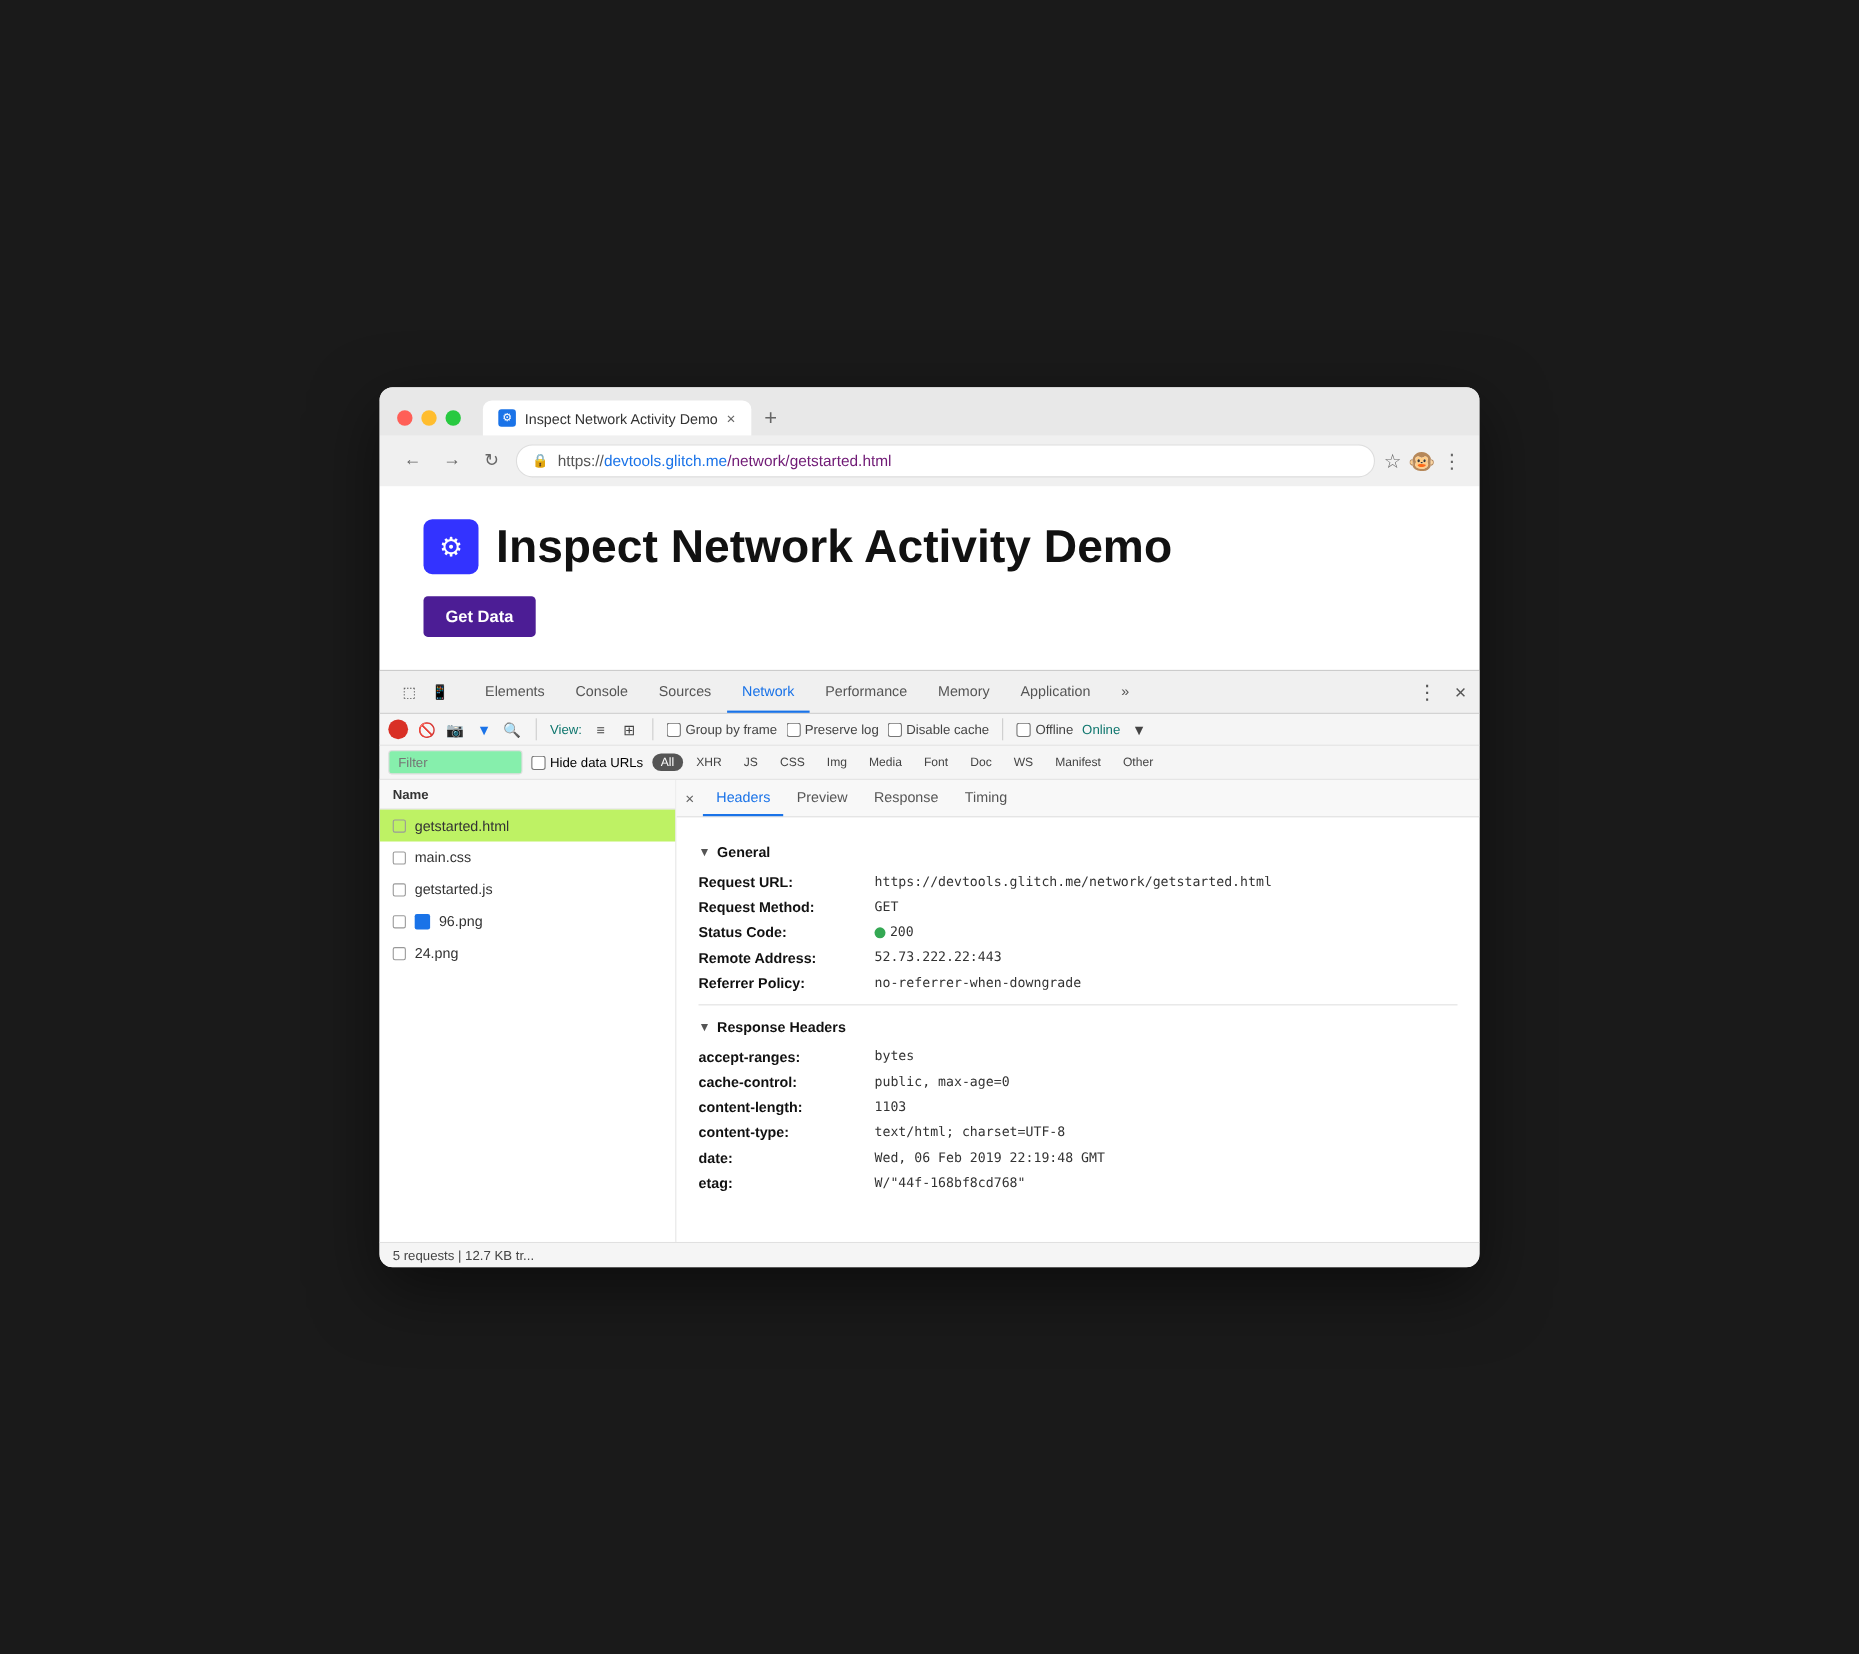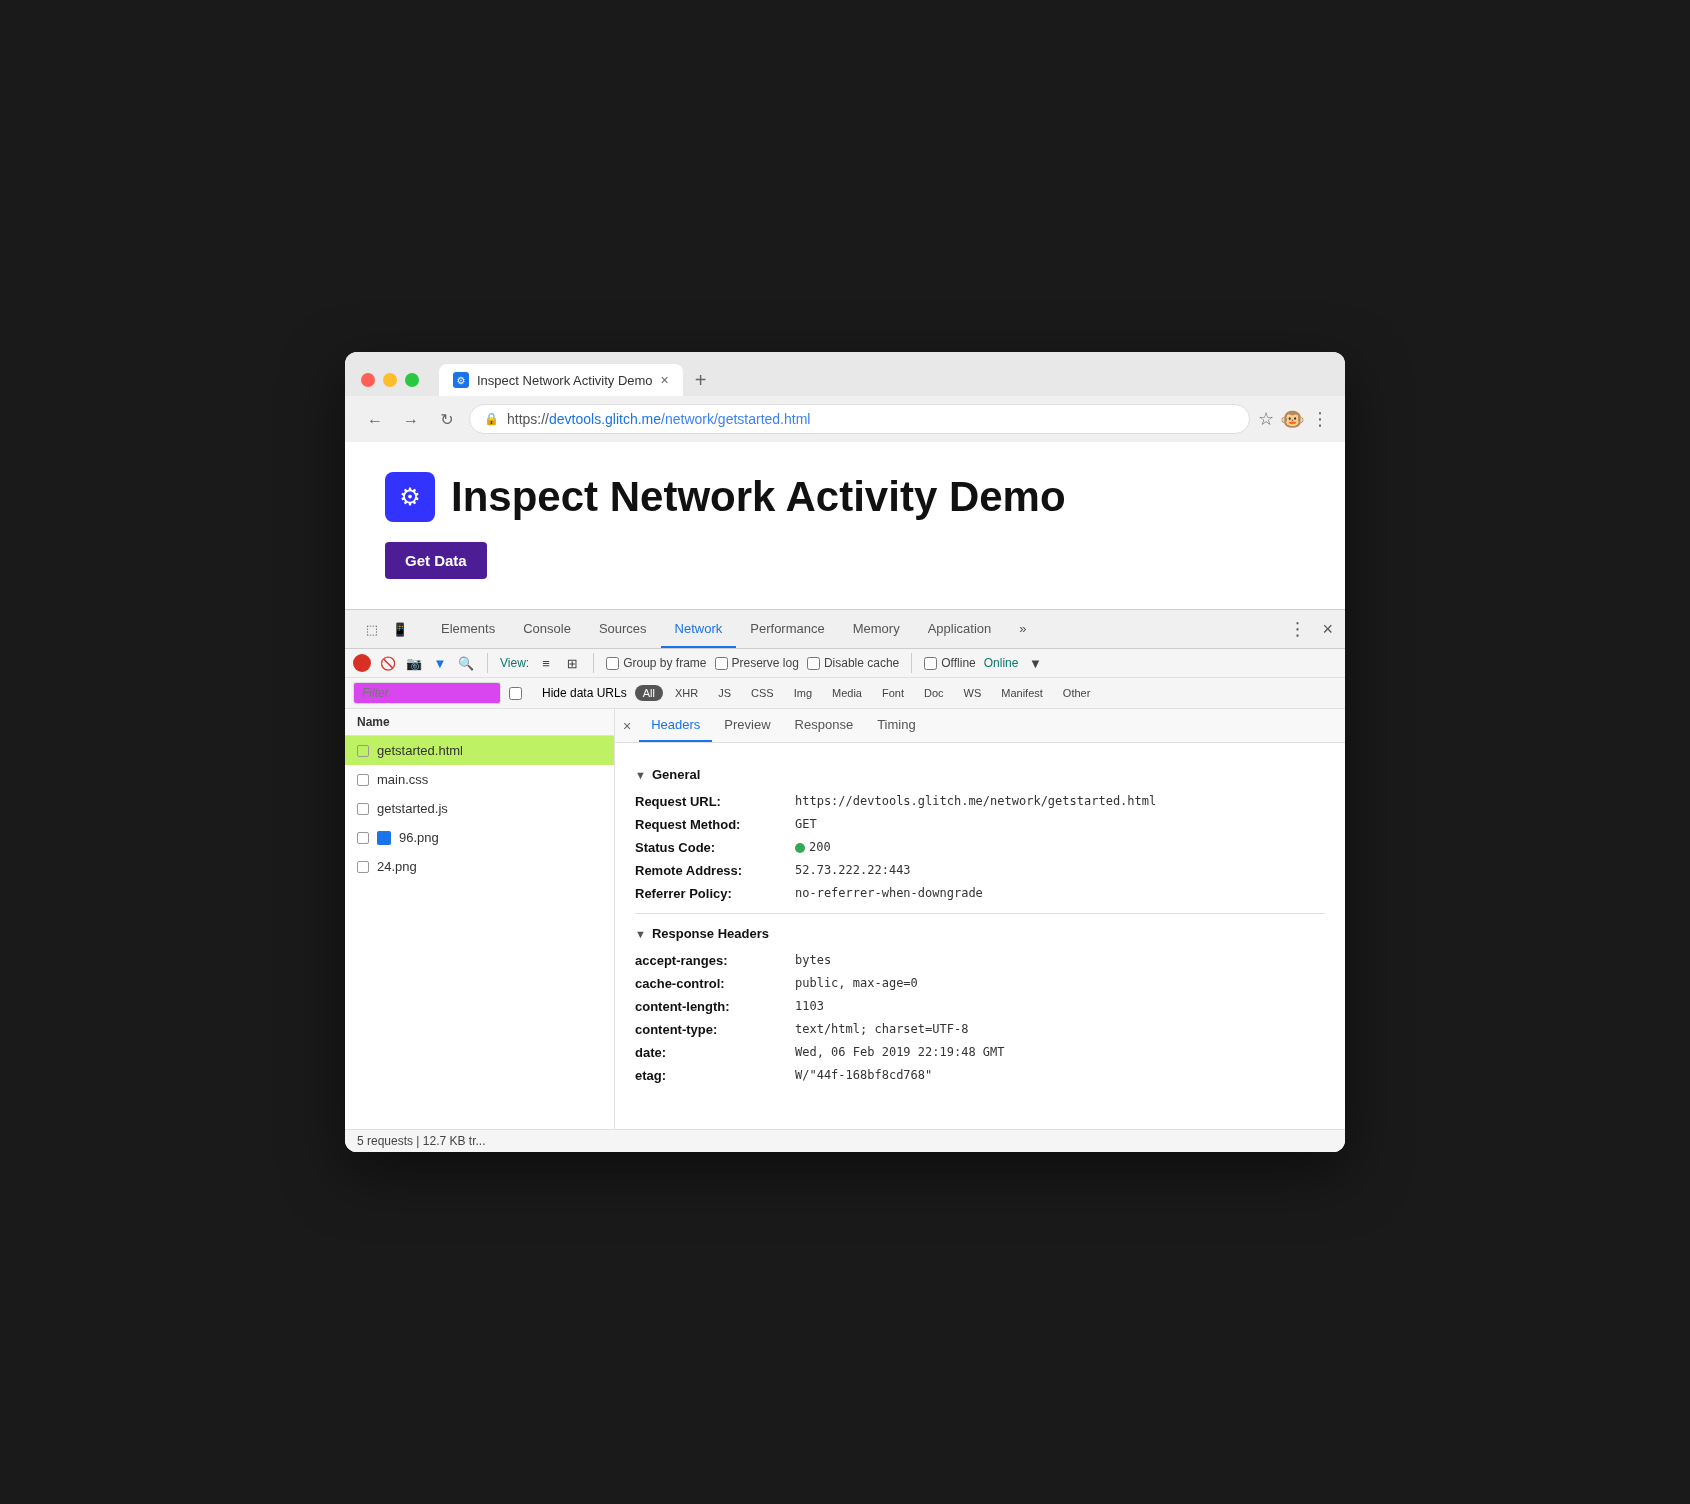--- a/index.html
+++ b/index.html
@@ -308,28 +308,27 @@
       display: flex;
       align-items: center;
       padding: 4px 8px;
       background: #f5f5f5;
       border-bottom: 1px solid #e0e0e0;
       gap: 8px;
       font-size: 12px;
     }
 
     .filter-input {
-      background: #d946ef;
+      background: #86efac;
       border: 1px solid #ddd;
       border-radius: 3px;
       padding: 3px 8px;
       font-size: 12px;
-      width: 148px;
+      width: 122px;
       color: #333;
-      font-style: italic;
     }
 
     .filter-tag {
       padding: 2px 8px;
       border-radius: 10px;
       font-size: 11px;
       cursor: pointer;
       color: #444;
     }
 
@@ -521,21 +520,21 @@
     </div>
   </div>
 
   <div class="address-bar">
     <button class="nav-btn">←</button>
     <button class="nav-btn">→</button>
     <button class="nav-btn">↻</button>
     <div class="url-bar">
       <span class="lock-icon">🔒</span>
       <span>
-        <span style="color:#555;">https://</span><span style="color:#1a73e8;">devtools.glitch.me</span><span style="color:#3b82f6;">/network/getstarted.html</span>
+        <span style="color:#555;">https://</span><span style="color:#1a73e8;">devtools.glitch.me</span><span style="color:#701a75;">/network/getstarted.html</span>
       </span>
     </div>
     <div class="address-actions">
       <span style="font-size:18px;color:#666;cursor:pointer;">☆</span>
       <span style="font-size:20px;cursor:pointer;">🐵</span>
       <span style="font-size:18px;color:#666;cursor:pointer;">⋮</span>
     </div>
   </div>
 
   <div class="page-content">
@@ -594,21 +593,21 @@
       <label class="toolbar-checkbox-group">
         <input type="checkbox" style="">
         <span>Offline</span>
       </label>
       <span class="toolbar-label">Online</span>
       <span class="toolbar-icon">▼</span>
     </div>
 
     <div class="filter-bar">
       <input class="filter-input" placeholder="Filter" style="">
-      <label style="display:flex;align-items:center;gap:20px;font-size:12px;">
+      <label style="display:flex;align-items:center;gap:4px;font-size:12px;">
         <input type="checkbox" style="">
         <span>Hide data URLs</span>
       </label>
       <div class="filter-tags">
         <span class="filter-tag active">All</span>
         <span class="filter-tag">XHR</span>
         <span class="filter-tag">JS</span>
         <span class="filter-tag">CSS</span>
         <span class="filter-tag">Img</span>
         <span class="filter-tag">Media</span>

